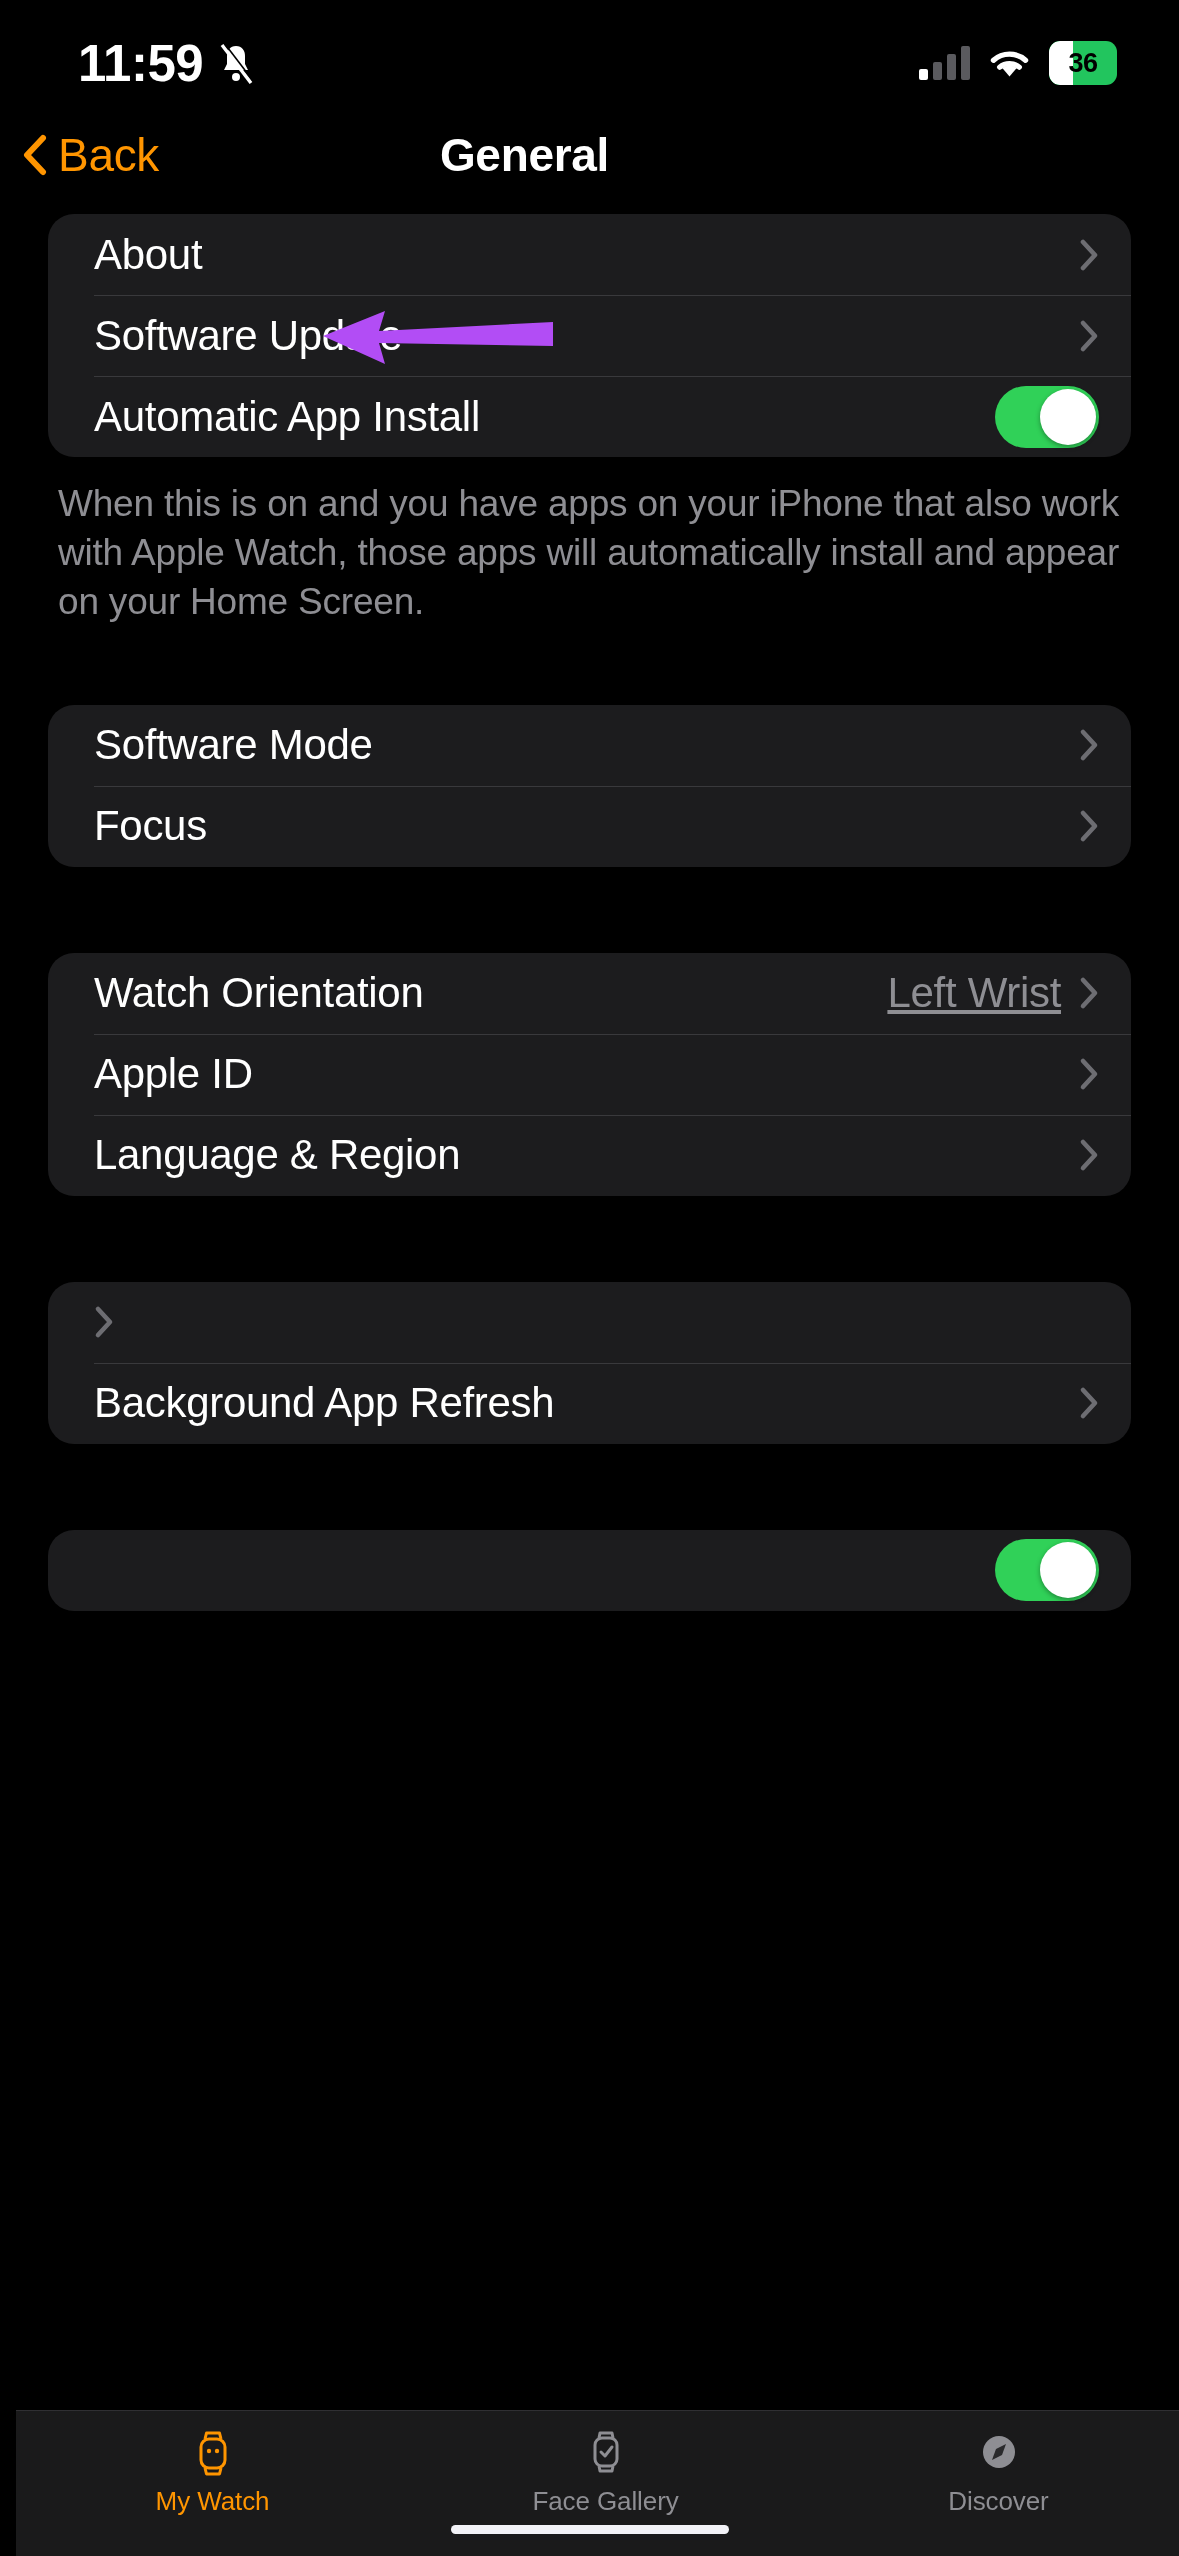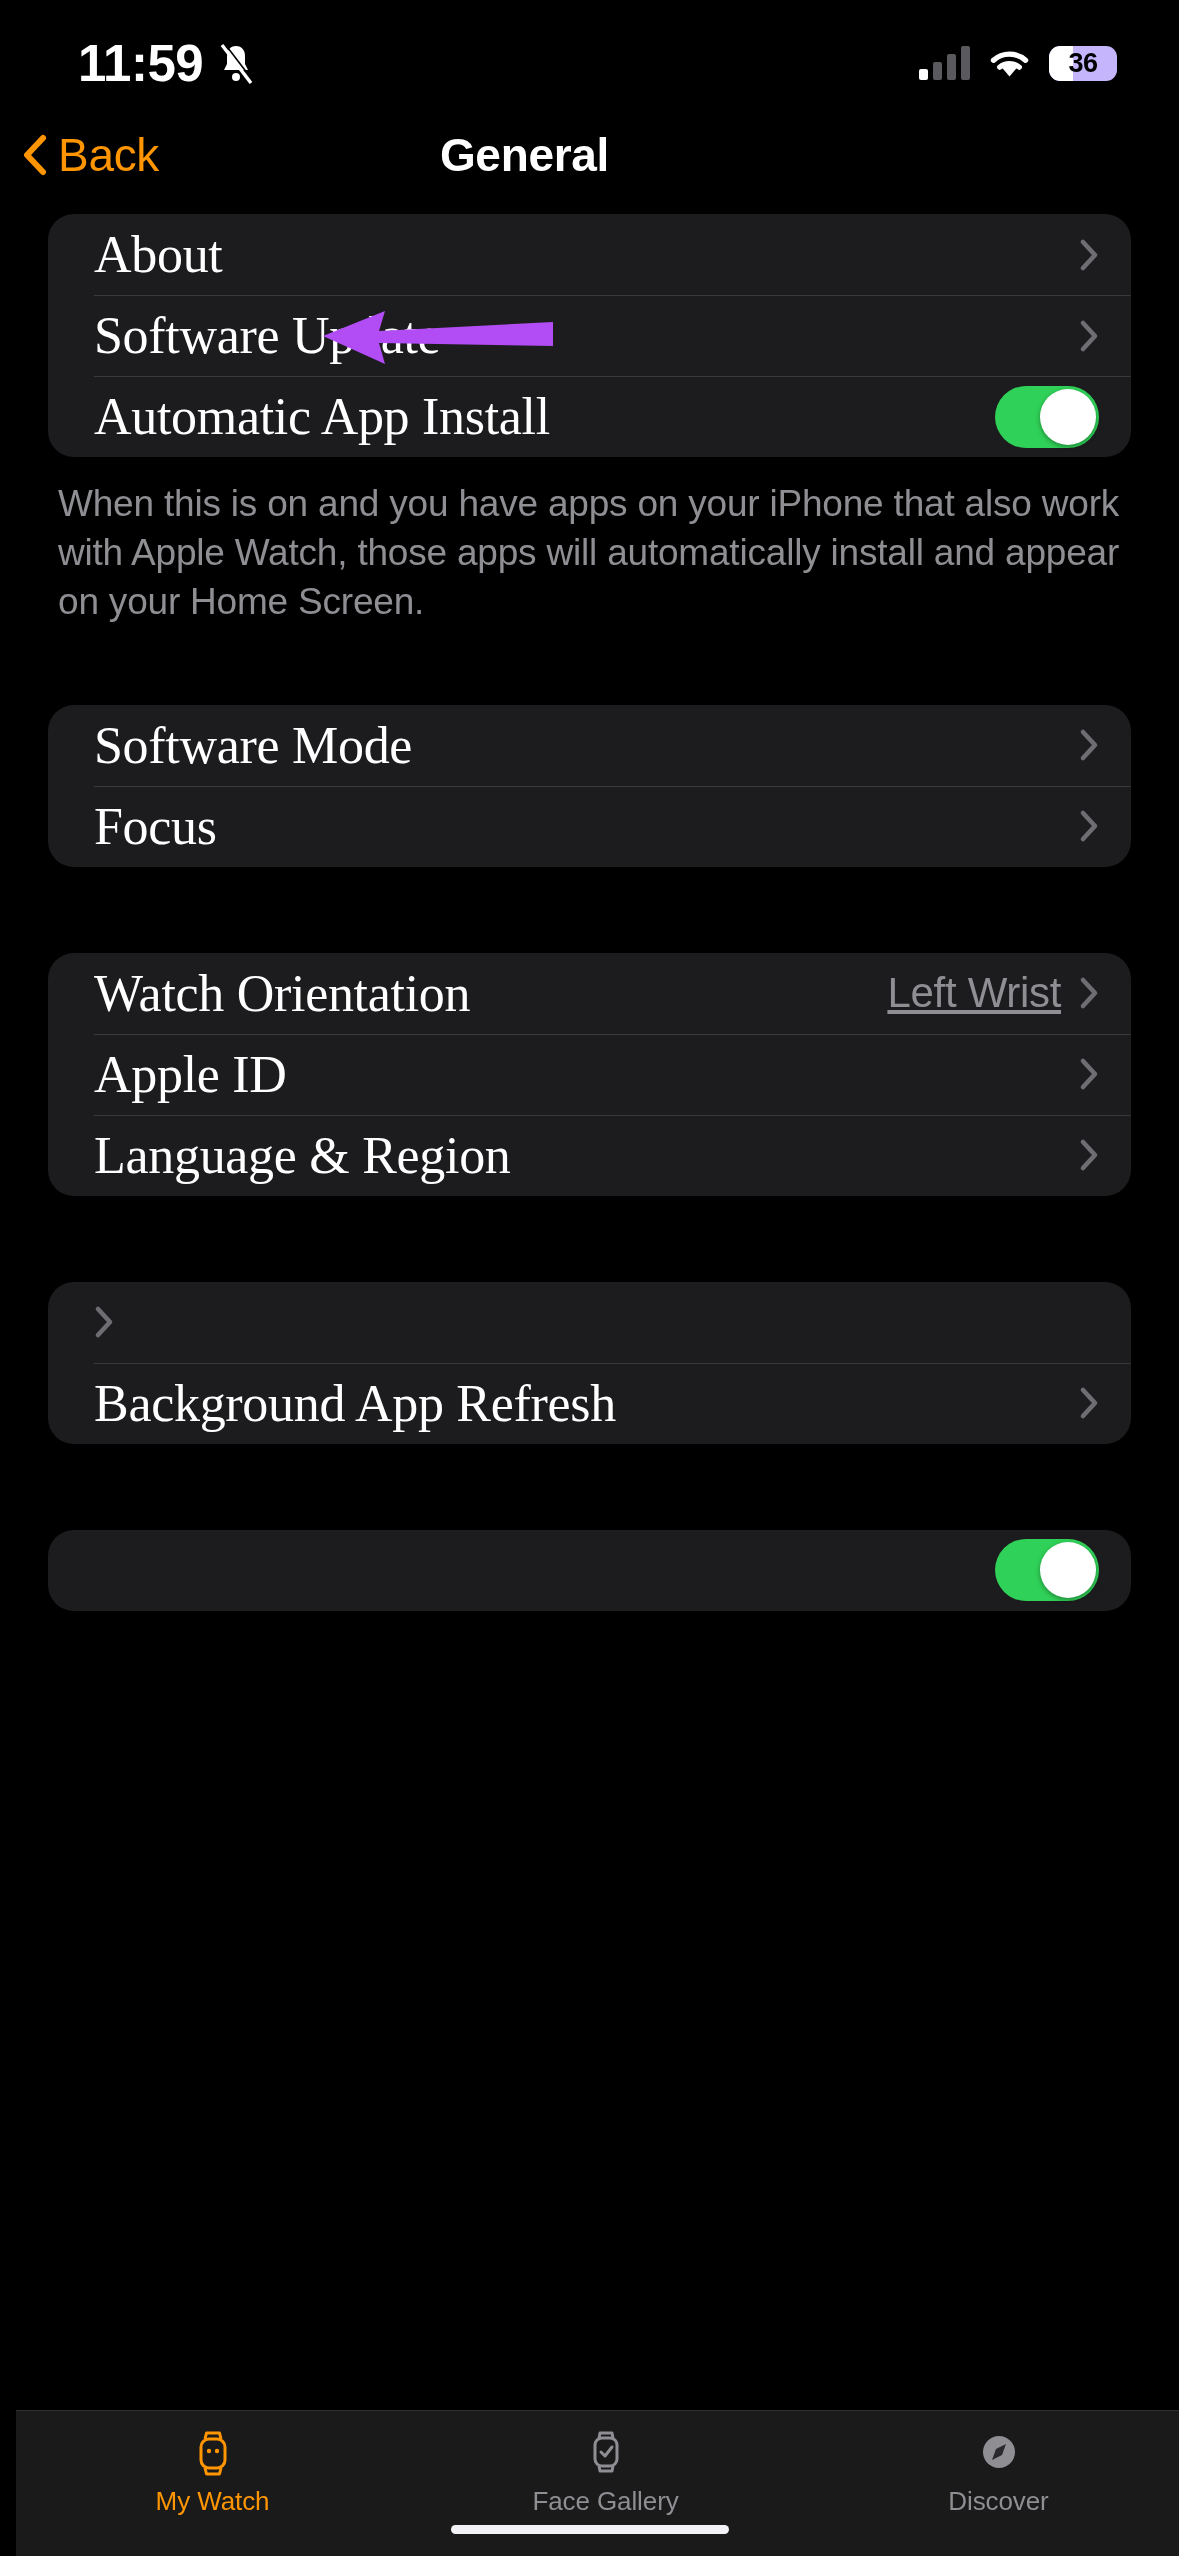--- a/index.html
+++ b/index.html
@@ -26,22 +26,22 @@
   .signal { display:flex; align-items:flex-end; gap:5px; height:34px; }
   .signal i { width:9px; background:#fff; border-radius:2px; display:block; }
   .signal i.b1 { height:11px; }
   .signal i.b2 { height:18px; background:#5a5a5e; }
   .signal i.b3 { height:26px; background:#5a5a5e; }
   .signal i.b4 { height:34px; background:#5a5a5e; }
 
   .wifi { width:45px; height:34px; }
 
   .battery {
-    position:relative; width:68px; height:35px;
-    border-radius:11px; background:#c4b5fd;
+    position:relative; width:68px; height:44px;
+    border-radius:11px; background:#22c55e;
     display:flex; align-items:center; justify-content:flex-start;
     overflow:hidden;
   }
   .battery-fill {
     position:absolute; left:0; top:0; bottom:0; width:36%;
     background:#fff; border-radius:11px 0 0 11px;
   }
   .battery-num {
     position:relative; z-index:2; width:100%; text-align:center;
     font-size:27px; font-weight:700; color:#000; letter-spacing:-0.5px;
@@ -79,21 +79,21 @@
     position:relative;
     height:81px;
     display:flex; align-items:center;
     padding:0 32px 0 46px;
     cursor:pointer;
   }
   .row + .row::before {
     content:""; position:absolute; left:46px; right:0; top:0;
     height:1px; background:#39393c;
   }
-  .row-label { color:#fff; font-size:52px; letter-spacing:-0.3px; flex:1;font-family:Liberation Serif, serif; }
+  .row-label { color:#fff; font-size:42px; letter-spacing:-0.3px; flex:1; }
   .row-value { color:#8e8e93; font-size:42px; letter-spacing:-0.3px; margin-right:18px;text-decoration:underline; }
   .chevron { width:20px; height:34px; flex:none; }
 
   .footer-note {
     margin:22px 58px 0 58px;
     color:#8e8e93;
     font-size:37px;
     line-height:1.33;
     letter-spacing:-0.2px;
   }

